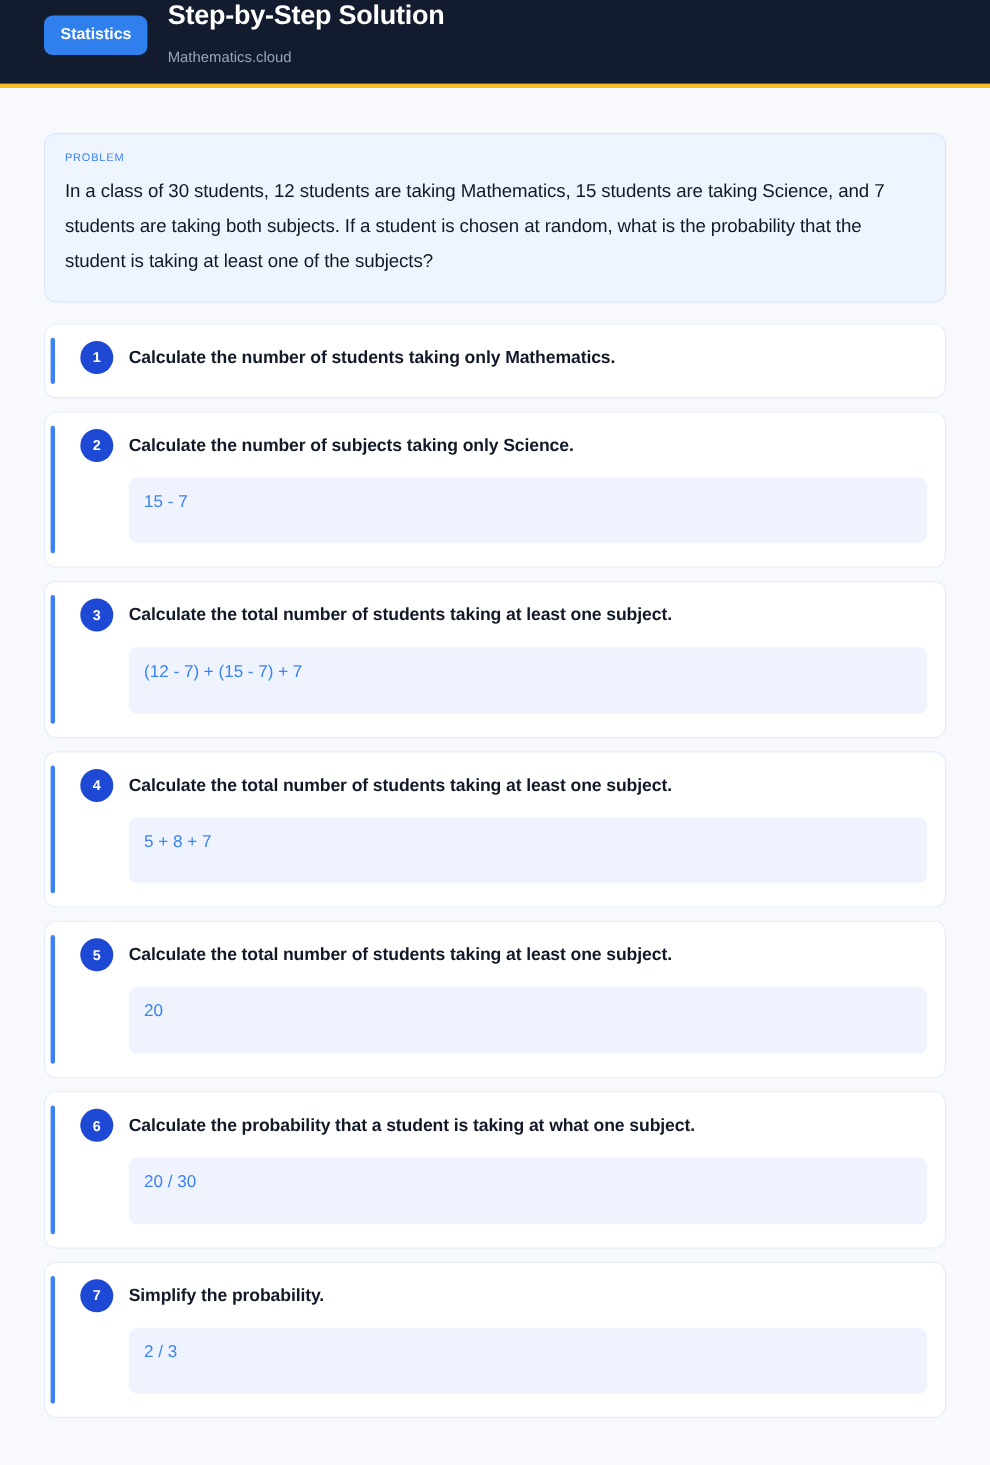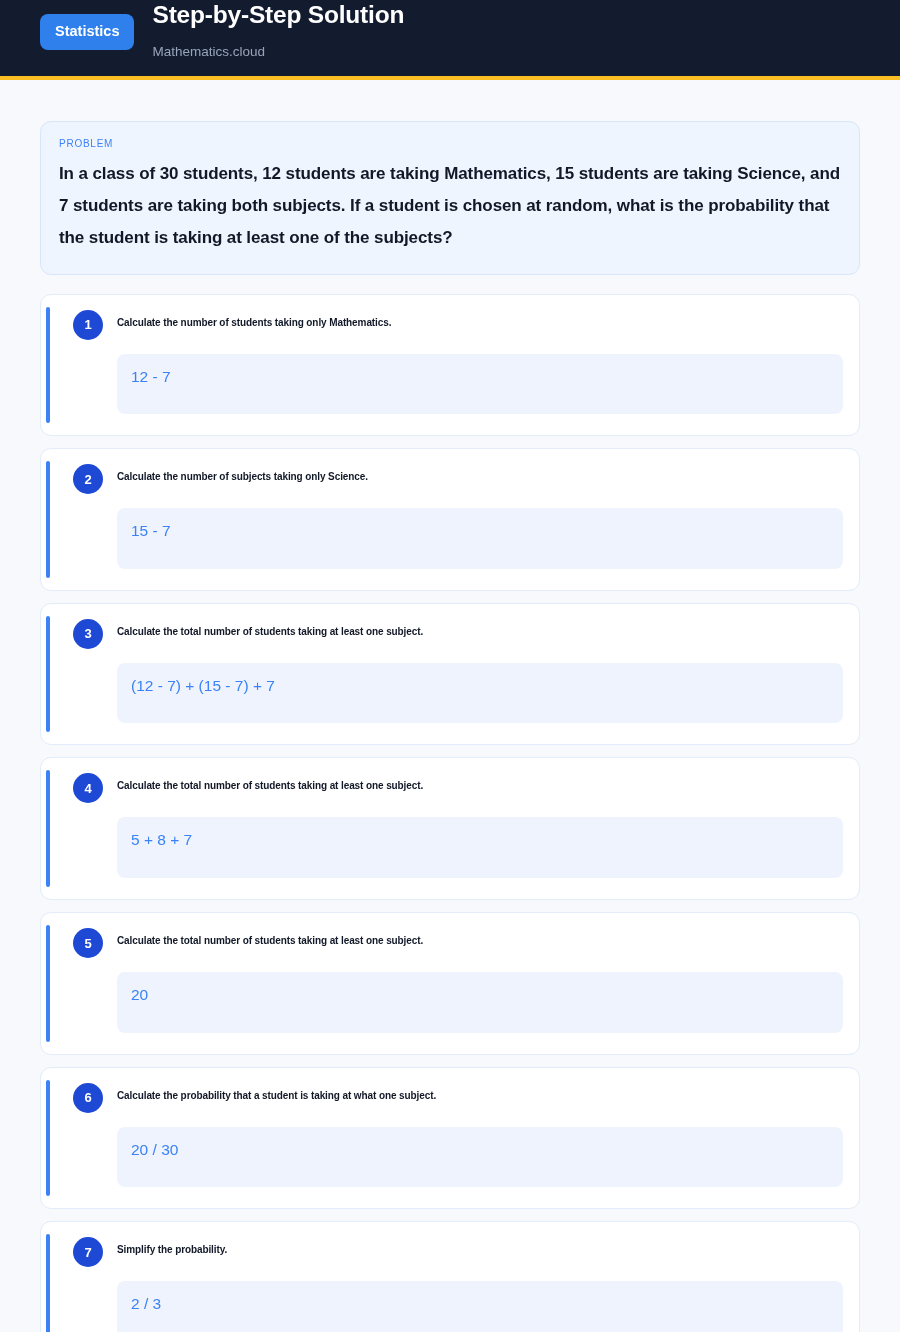--- a/index.html
+++ b/index.html
@@ -79,21 +79,21 @@
   .problem-label {
     color: #3b82f6;
     font-size: 10px;
     letter-spacing: 0.75px;
     margin-bottom: 9px;
   }
 
   .problem-text {
     color: #111827;
     font-size: 17px;
-    font-weight: bold;
+    font-weight: normal;
     line-height: 1.87;
     letter-spacing: -0.1px;
   }
 
   
   .steps { display: flex; flex-direction: column; gap: 12px; }
 
   .step-card {
     position: relative;
     background: #ffffff;
@@ -133,21 +133,21 @@
     font-size: 13px;
     font-weight: bold;
     display: flex;
     align-items: center;
     justify-content: center;
     margin-top: -2px;
   }
 
   .step-title {
     color: #111827;
-    font-size: 10px;
+    font-size: 16px;
     font-weight: bold;
     line-height: 1.3;
     padding-top: 4px;
     letter-spacing: -0.1px;
   }
 
   .step-formula {
     margin-top: 14px;
     margin-left: 44px;
     background: #eef3fd;
@@ -180,21 +180,20 @@
 
     <div class="steps">
 
       <div class="step-card">
         <div class="step-accent"></div>
         <div class="step-body">
           <div class="step-head">
             <div class="step-num">1</div>
             <div class="step-title">Calculate the number of students taking only Mathematics.</div>
           </div>
-          <div class="step-formula">12 - 7</div>
         </div>
       </div>
 
       <div class="step-card">
         <div class="step-accent"></div>
         <div class="step-body">
           <div class="step-head">
             <div class="step-num">2</div>
             <div class="step-title">Calculate the number of subjects taking only Science.</div>
           </div>

